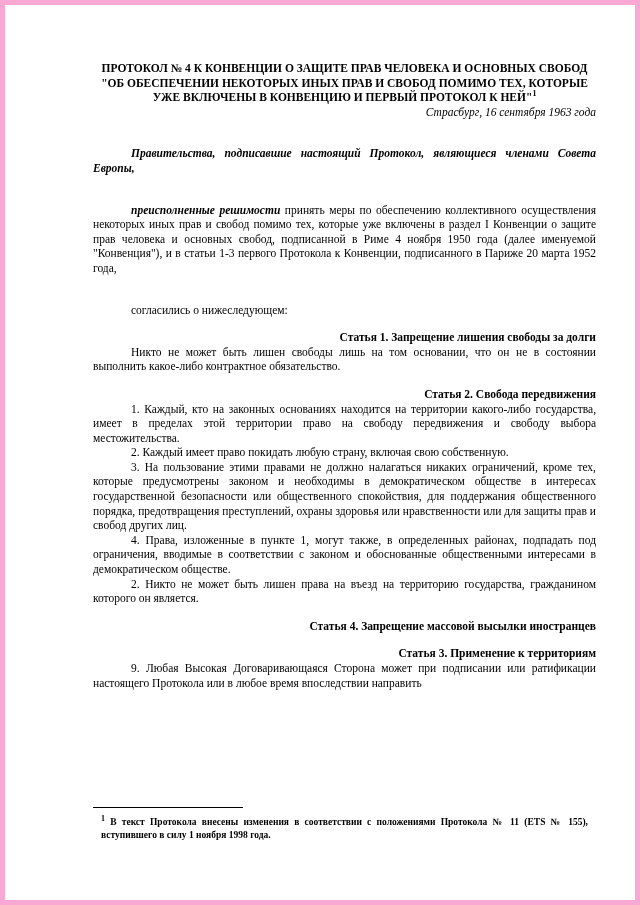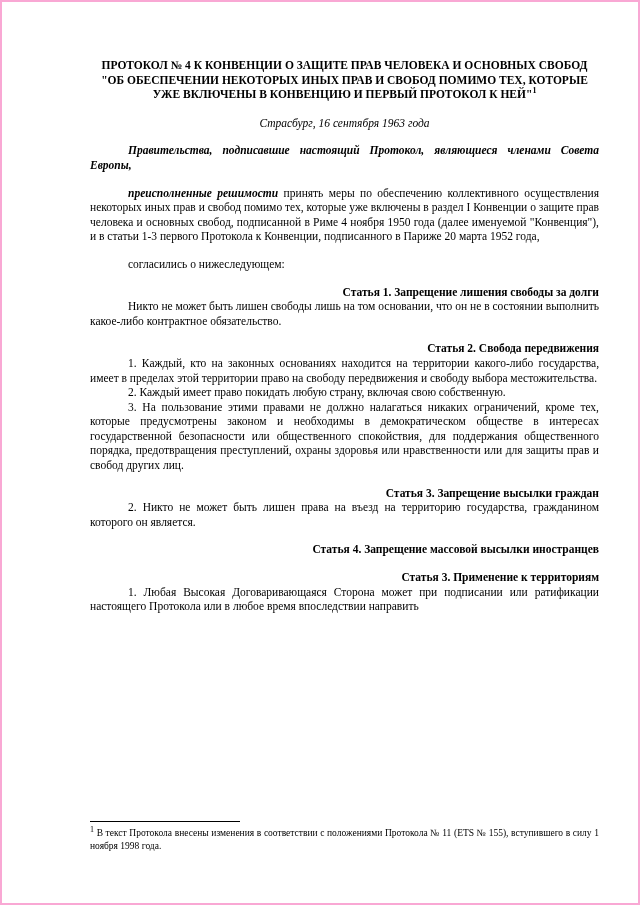--- a/index.html
+++ b/index.html
@@ -5,50 +5,49 @@
   html, body {
     margin: 0;
     padding: 0;
     background: #ffffff;
   }
   .page {
     position: relative;
     width: 640px;
     height: 905px;
     background: #ffffff;
-    border: 2px solid #f9a8d4;
+    border: 5px solid #f9a8d4;
     box-sizing: border-box;
     font-family: "Liberation Serif", "DejaVu Serif", serif;
     color: #000000;
     overflow: hidden;
   }
   .content {
     position: absolute;
     top: 56px;
     left: 88px;
     right: 39px;
     font-size: 11.5px;
     line-height: 14.6px;
   }
   .title-block {
     text-align: center;
     font-weight: bold;
   }
   .dateline {
-    text-align: center;
+    text-align: right;
     font-style: italic;
-    margin-top: 14px;
   }
   .para {
     text-align: justify;
     text-indent: 38px;
     margin: 0;
   }
   .gap {
-    margin-top: 13px;
+    margin-top: 27px;
   }
   .bold-italic {
     font-weight: bold;
     font-style: italic;
   }
   .heading {
     font-weight: bold;
     text-indent: 38px;
     text-align: right;
     margin: 13px 0 0 0;
@@ -67,21 +66,22 @@
     line-height: 13px;
   }
   .footnote-rule {
     width: 150px;
     border: none;
     border-top: 1px solid #000000;
     margin: 0 0 5px 0;
   }
   .footnote-text {
     text-align: justify;
-    margin: 0;
+    margin: 8px;
+    font-weight: bold;
   }
 </style>
 </head>
 <body>
 
 <div class="page">
   <div class="content">
 
     <div class="title-block">
       <span>ПРОТОКОЛ № 4 К КОНВЕНЦИИ О ЗАЩИТЕ ПРАВ ЧЕЛОВЕКА И ОСНОВНЫХ СВОБОД</span>
@@ -97,28 +97,28 @@
 
     <p class="para gap" style="font-weight:normal;">согласились о нижеследующем:</p>
 
     <p class="heading">Статья 1. Запрещение лишения свободы за долги</p>
     <p class="para">Никто не может быть лишен свободы лишь на том основании, что он не в состоянии выполнить какое-либо контрактное обязательство.</p>
 
     <p class="heading">Статья 2. Свобода передвижения</p>
     <p class="para">1. Каждый, кто на законных основаниях находится на территории какого-либо государства, имеет в пределах этой территории право на свободу передвижения и свободу выбора местожительства.</p>
     <p class="para">2. Каждый имеет право покидать любую страну, включая свою собственную.</p>
     <p class="para">3. На пользование этими правами не должно налагаться никаких ограничений, кроме тех, которые предусмотрены законом и необходимы в демократическом обществе в интересах государственной безопасности или общественного спокойствия, для поддержания общественного порядка, предотвращения преступлений, охраны здоровья или нравственности или для защиты прав и свобод других лиц.</p>
+    <p class="para">4. Права, изложенные в пункте 1, могут также, в определенных районах, подпадать под ограничения, вводимые в соответствии с законом и обоснованные общественными интересами в демократическом обществе.</p>
 
-    <p class="heading">Статья 3. Запрещение высылки граждан</p>
     <p class="para">2. Никто не может быть лишен права на въезд на территорию государства, гражданином которого он является.</p>
 
     <p class="heading">Статья 4. Запрещение массовой высылки иностранцев</p>
 
     <p class="heading">Статья 3. Применение к территориям</p>
-    <p class="para">1. Любая Высокая Договаривающаяся Сторона может при подписании или ратификации настоящего Протокола или в любое время впоследствии направить</p>
+    <p class="para">9. Любая Высокая Договаривающаяся Сторона может при подписании или ратификации настоящего Протокола или в любое время впоследствии направить</p>
 
   </div>
 
   <div class="footnote-area">
     <hr class="footnote-rule">
     <p class="footnote-text"><sup class="fnref">1</sup><span> В текст Протокола внесены изменения в соответствии с положениями Протокола № 11 (ETS № 155), вступившего в силу 1 ноября 1998 года.</span></p>
   </div>
 </div>
 
 </body></html>

